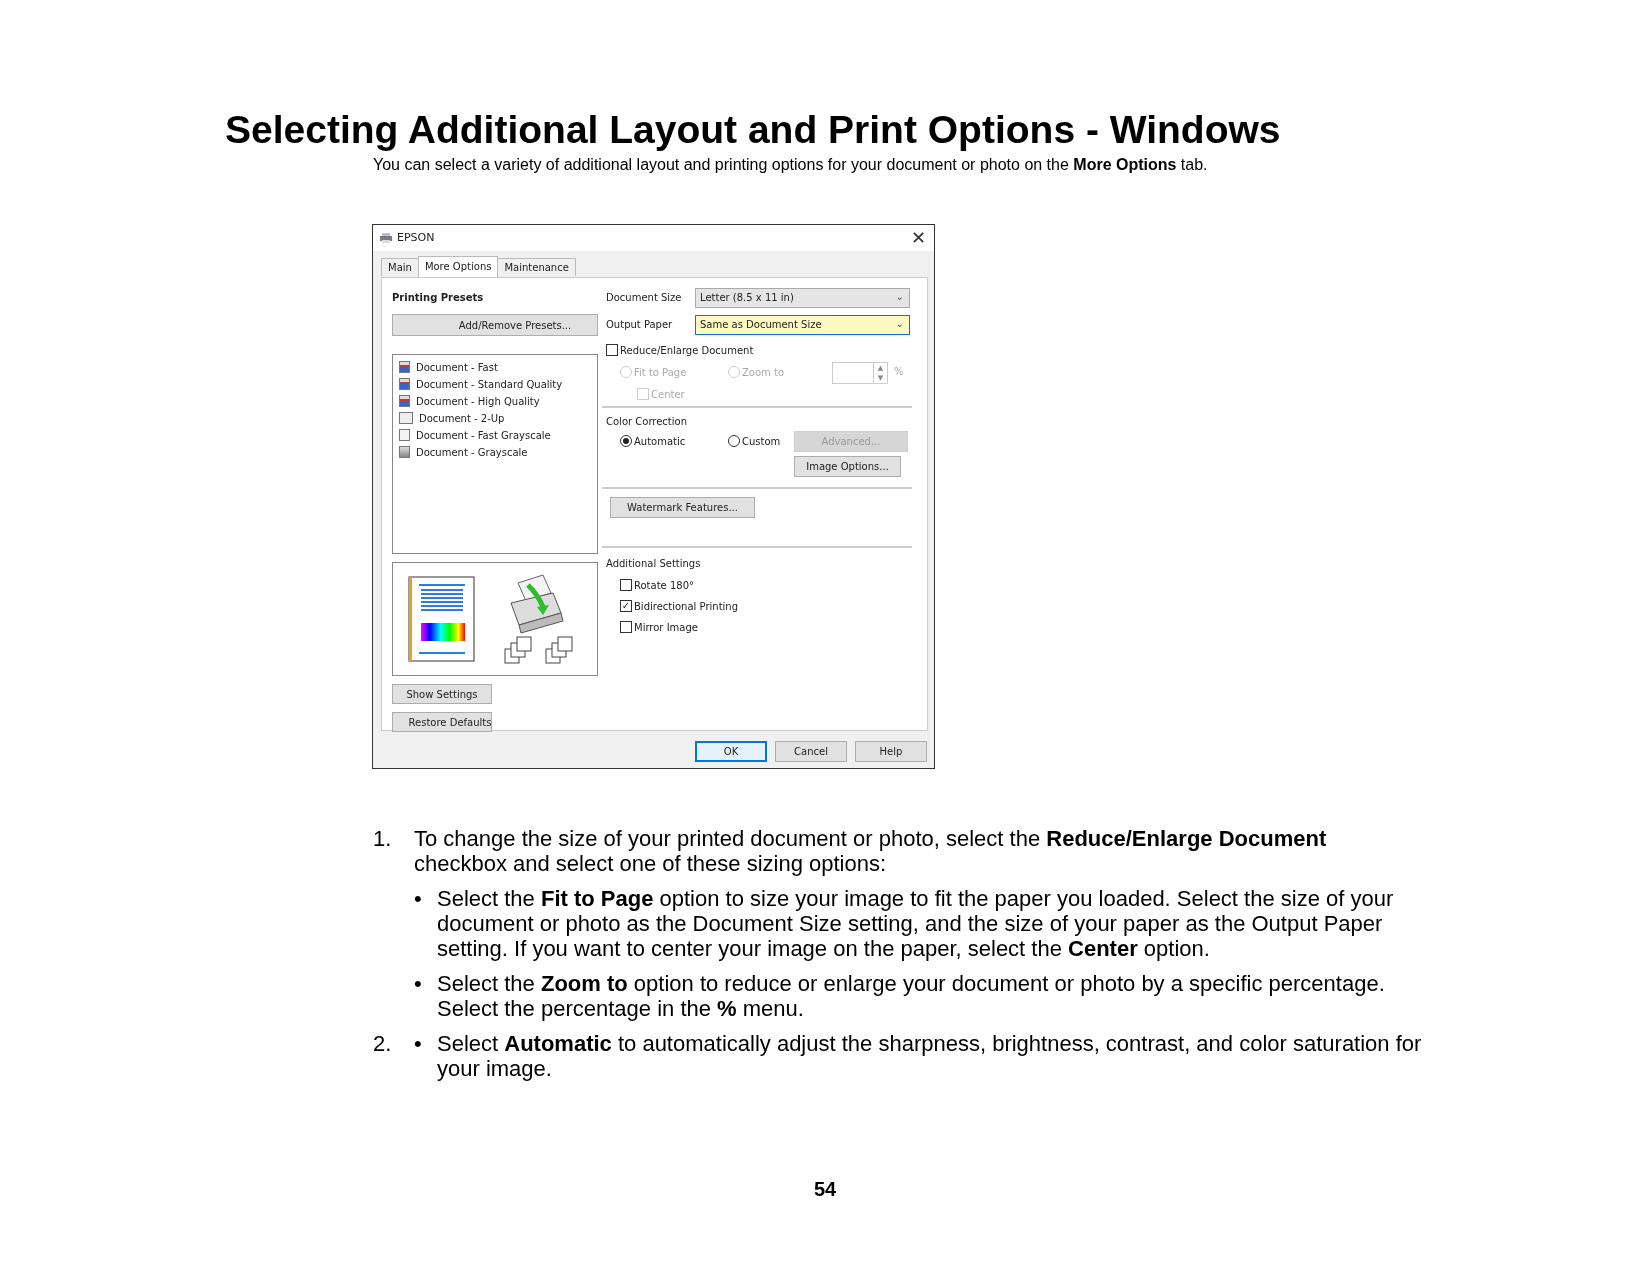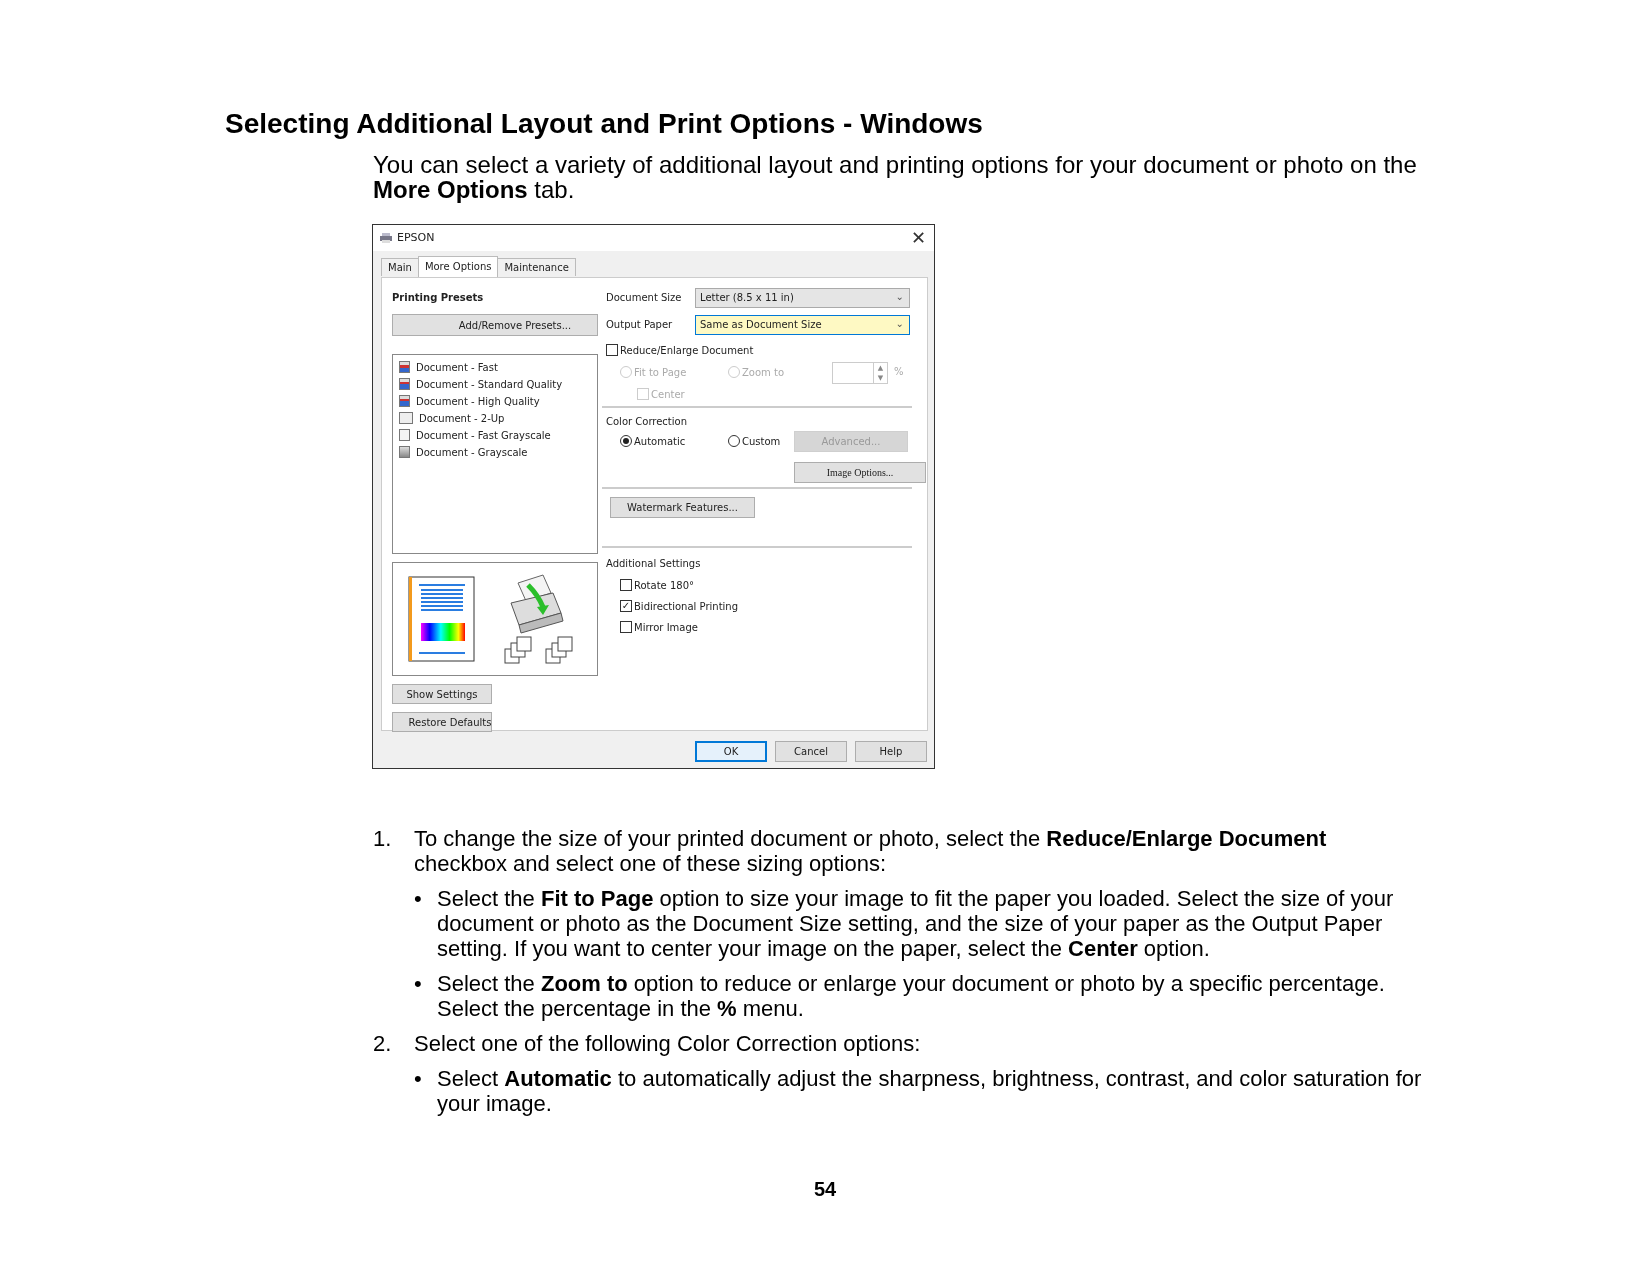--- a/index.html
+++ b/index.html
@@ -1,19 +1,19 @@
 <!DOCTYPE html>
 <html><head>
 <meta charset="utf-8">
 <style>
   * { box-sizing: border-box; }
   html, body { margin: 0; padding: 0; background: #fff; }
   body { width: 1650px; height: 1275px; position: relative; font-family: "Liberation Sans", sans-serif; color: #000; overflow: hidden; }
-  .title { position: absolute; left: 225px; top: 108px; font-size: 28px; font-weight: bold; white-space: nowrap; }
-  .intro { position: absolute; left: 373px; top: 152px; width: 1060px; font-size: 24px; line-height: 25px; }
+  .title { position: absolute; left: 225px; top: 108px; font-size: 39px; font-weight: bold; white-space: nowrap; }
+  .intro { position: absolute; left: 373px; top: 152px; width: 1060px; font-size: 16px; line-height: 25px; }
   b { font-weight: bold; }
 
   
   .dlg { position: absolute; left: 372px; top: 224px; width: 563px; height: 545px; border: 1px solid #333; background: #f0f0f0; font-family: "DejaVu Sans", sans-serif; font-size: 10px; color: #222; }
   .dlg-titlebar { position: absolute; left: 0; top: 0; right: 0; height: 26px; background: #fff; }
   .dlg-title { position: absolute; left: 24px; top: 6px; font-size: 11px; text-align: center; }
   .dlg-icon { position: absolute; left: 6px; top: 8px; width: 14px; height: 10px; }
   .dlg-close { position: absolute; right: 8px; top: 2px; font-size: 18px; color: #333; cursor: pointer; }
   .tabs { position: absolute; left: 8px; top: 32px; height: 20px; display: flex; align-items: center; }
   .tab { padding: 3px 6px; border: 1px solid #bbb; border-bottom: none; background: #f0f0f0; margin-right: -1px; font-size: 10px; height: 18px; }
@@ -172,21 +172,21 @@
     <span class="lbl" style="left:224px;top:138px;">Color Correction</span>
     <div class="rb" style="left:238px;top:157px;">
         <span class="dot on"></span>
         <span>Automatic</span>
       </div>
     <div class="rb" style="left:346px;top:157px;">
         <span class="dot"></span>
         <span>Custom</span>
       </div>
     <div class="btn dis" style="left:412px;top:153px;width:114px;height:21px;">Advanced...</div>
-    <div class="btn" style="left:412px;top:184px;width:132px;height:21px;font-family:Liberation Serif, serif;">Image Options...</div>
+    <div class="btn" style="left:412px;top:178px;width:107px;height:21px;">Image Options...</div>
     <div class="hr" style="left:220px;top:209px;width:310px;"></div>
     <div class="btn" style="left:228px;top:219px;width:145px;height:21px;">Watermark Features...</div>
     <div class="hr" style="left:220px;top:268px;width:310px;"></div>
 
     <span class="lbl" style="left:224px;top:280px;">Additional Settings</span>
     <div class="cb" style="left:238px;top:301px;">
         <span class="box"></span>
         <span>Rotate 180°</span>
       </div>
     <div class="cb" style="left:238px;top:322px;">
@@ -205,18 +205,17 @@
 
 <div class="list">
   <div class="step">
     <span class="num">1.</span>
     <span>To change the size of your printed document or photo, select the </span><b>Reduce/Enlarge Document</b><span> checkbox and select one of these sizing options:</span>
     <div class="bullet"><span class="dotc">•</span><span>Select the </span><b>Fit to Page</b><span> option to size your image to fit the paper you loaded. Select the size of your document or photo as the Document Size setting, and the size of your paper as the Output Paper setting. If you want to center your image on the paper, select the </span><b>Center</b><span> option.</span></div>
     <div class="bullet"><span class="dotc">•</span><span>Select the </span><b>Zoom to</b><span> option to reduce or enlarge your document or photo by a specific percentage. Select the percentage in the </span><b>%</b><span> menu.</span></div>
   </div>
   <div class="step">
     <span class="num">2.</span>
-    <span>Select one of the following Color Correction options:</span>
     <div class="bullet"><span class="dotc">•</span><span>Select </span><b>Automatic</b><span> to automatically adjust the sharpness, brightness, contrast, and color saturation for your image.</span></div>
   </div>
 </div>
 
 <div class="pagenum">54</div>
 
 </body></html>

